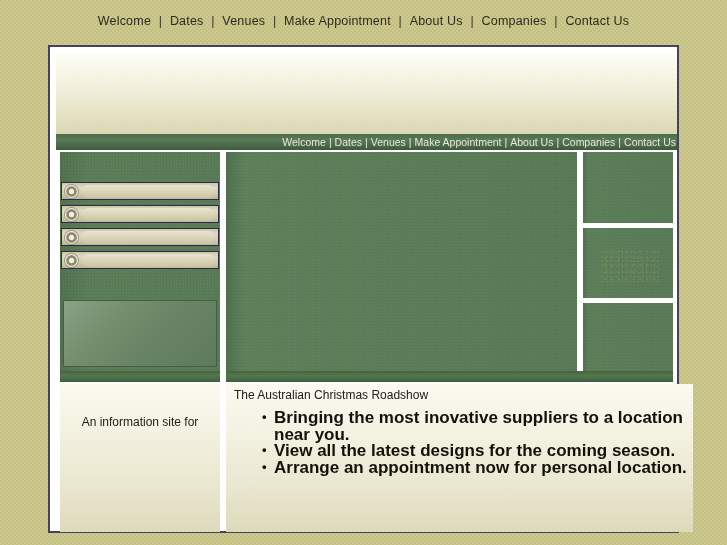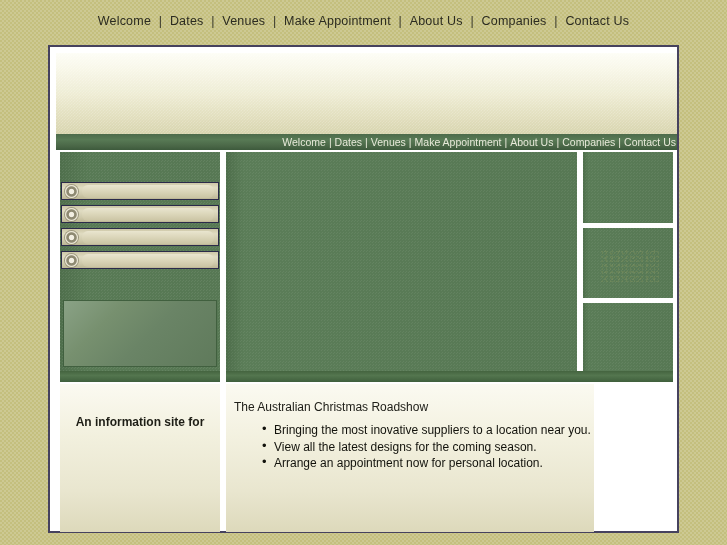--- a/index.html
+++ b/index.html
@@ -269,47 +269,47 @@
     top: 2px;
     width: 160px;
     height: 148px;
     background: linear-gradient(to bottom, #fbfaf1 0%, #f2f0de 35%, #e9e6cf 72%, #ddd9bb 100%);
     text-align: center;
     box-sizing: border-box;
     padding-top: 30px;
   }
   .bottom-left .blurb {
     font-size: 12px;
-    font-weight: bold;
+    font-weight: normal;
     color: #1e1e16;
     line-height: 16px;
   }
   .bottom-right {
     position: absolute;
     left: 170px;
     top: 2px;
-    width: 368px;
+    width: 467px;
     height: 148px;
     background: linear-gradient(to bottom, #fbfaf1 0%, #f3f1e0 35%, #e9e6cf 72%, #ddd9bb 100%);
     box-sizing: border-box;
-    padding: 16px 0 0 8px;
+    padding: 4px 0 0 8px;
   }
   .bottom-right .headline {
     font-size: 12px;
     color: #20201a;
     margin: 0 0 8px 0;
   }
   .bottom-right ul {
     margin: 0;
     padding-left: 28px;
     list-style: none;
   }
   .bottom-right li {
-    font-size: 12px;
-    font-weight: normal;
+    font-size: 17px;
+    font-weight: bold;
     color: #12120c;
     line-height: 16.5px;
     position: relative;
     padding-left: 12px;
   }
   .bottom-right li::before {
     content: "\2022";
     position: absolute;
     left: 0;
     top: -1px;

